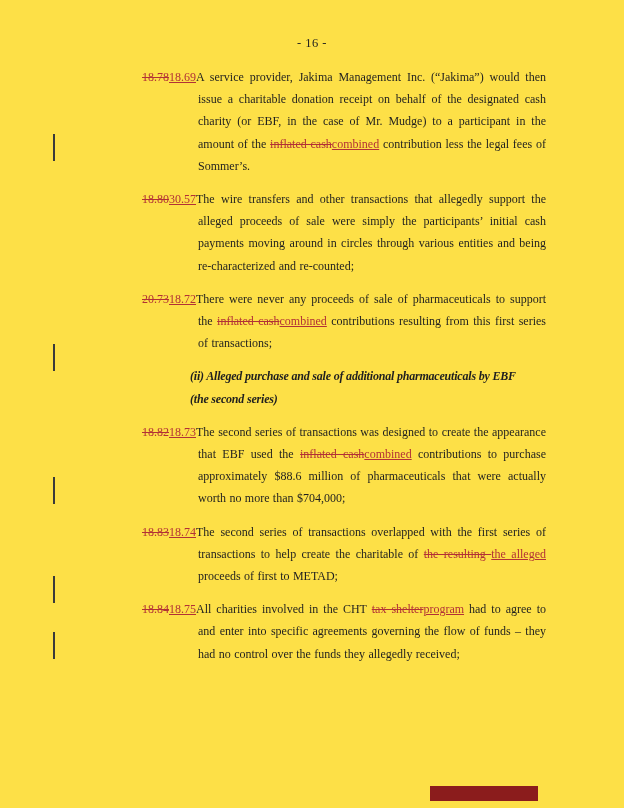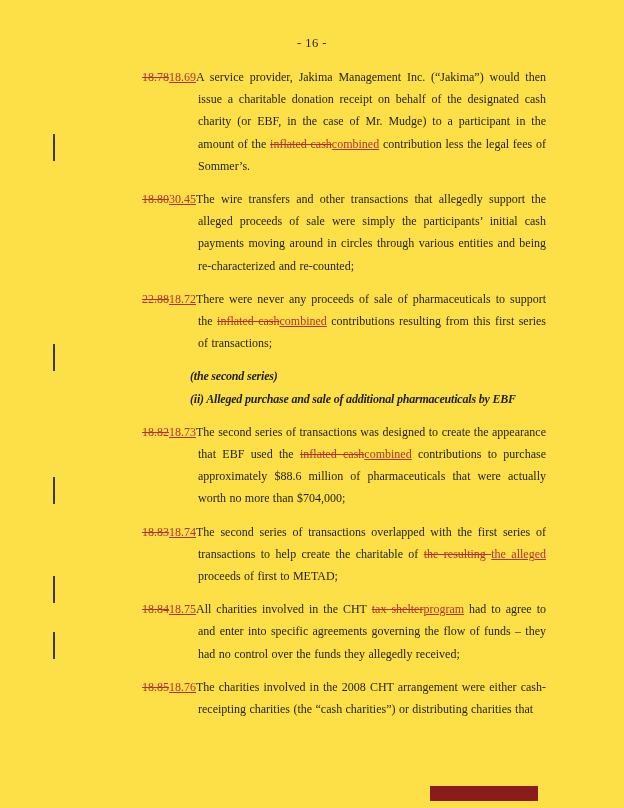--- a/index.html
+++ b/index.html
@@ -28,30 +28,29 @@
   .change-bar { position:absolute; left:53px; width:2px; background:var(--bar); }
   .red-banner { position:absolute; left:430px; top:786px; width:108px; height:15px; background:var(--banner); }
 </style>
 </head>
 <body>
 
 <div class="page">
   <div class="page-header">- 16 -</div>
   <div class="doc-body" id="doc-body">
       <div class="para"><span class="seg-del">18.78</span><span class="seg-ins">18.69</span><span class="seg-text">A service provider, Jakima Management Inc. (“Jakima”) would then issue a charitable donation receipt on behalf of the designated cash charity (or EBF, in the case of Mr. Mudge) to a participant in the amount of the </span><span class="seg-del">inflated cash</span><span class="seg-ins">combined</span><span class="seg-text"> contribution less the legal fees of Sommer’s.</span></div>
-      <div class="para"><span class="seg-del">18.80</span><span class="seg-ins">30.45</span><span class="seg-text">The wire transfers and other transactions that allegedly support the alleged proceeds of sale were simply the participants’ initial cash payments moving around in circles through various entities and being re-characterized and re-counted;</span></div>
-      <div class="para"><span class="seg-del">22.88</span><span class="seg-ins">18.72</span><span class="seg-text">There were never any proceeds of sale of pharmaceuticals to support the </span><span class="seg-del">inflated cash</span><span class="seg-ins">combined</span><span class="seg-text"> contributions resulting from this first series of transactions;</span></div>
+      <div class="para"><span class="seg-del">18.80</span><span class="seg-ins">30.57</span><span class="seg-text">The wire transfers and other transactions that allegedly support the alleged proceeds of sale were simply the participants’ initial cash payments moving around in circles through various entities and being re-characterized and re-counted;</span></div>
+      <div class="para"><span class="seg-del">20.73</span><span class="seg-ins">18.72</span><span class="seg-text">There were never any proceeds of sale of pharmaceuticals to support the </span><span class="seg-del">inflated cash</span><span class="seg-ins">combined</span><span class="seg-text"> contributions resulting from this first series of transactions;</span></div>
       <div class="heading">
+        <span class="hline">(ii) Alleged purchase and sale of additional pharmaceuticals by EBF</span>
         <span class="hline">(the second series)</span>
-        <span class="hline">(ii) Alleged purchase and sale of additional pharmaceuticals by EBF</span>
       </div>
       <div class="para"><span class="seg-del">18.82</span><span class="seg-ins">18.73</span><span class="seg-text">The second series of transactions was designed to create the appearance that EBF used the </span><span class="seg-del">inflated cash</span><span class="seg-ins">combined</span><span class="seg-text"> contributions to purchase approximately $88.6 million of pharmaceuticals that were actually worth no more than $704,000;</span></div>
       <div class="para"><span class="seg-del">18.83</span><span class="seg-ins">18.74</span><span class="seg-text">The second series of transactions overlapped with the first series of transactions to help create the charitable of </span><span class="seg-del">the resulting </span><span class="seg-ins">the alleged</span><span class="seg-text"> proceeds of first to METAD;</span></div>
       <div class="para"><span class="seg-del">18.84</span><span class="seg-ins">18.75</span><span class="seg-text">All charities involved in the CHT </span><span class="seg-del">tax shelter</span><span class="seg-ins">program</span><span class="seg-text"> had to agree to and enter into specific agreements governing the flow of funds – they had no control over the funds they allegedly received;</span></div>
-      <div class="para"><span class="seg-del">18.85</span><span class="seg-ins">18.76</span><span class="seg-text">The charities involved in the 2008 CHT arrangement were either cash-receipting charities (the “cash charities”) or distributing charities that</span></div>
     </div>
   <div id="change-bars">
       <div class="change-bar" style="top: 134px; height: 27px;"></div>
       <div class="change-bar" style="top: 344px; height: 27px;"></div>
       <div class="change-bar" style="top: 477px; height: 27px;"></div>
       <div class="change-bar" style="top: 576px; height: 27px;"></div>
       <div class="change-bar" style="top: 632px; height: 27px;"></div>
     </div>
   <div class="red-banner"></div>
 </div>

